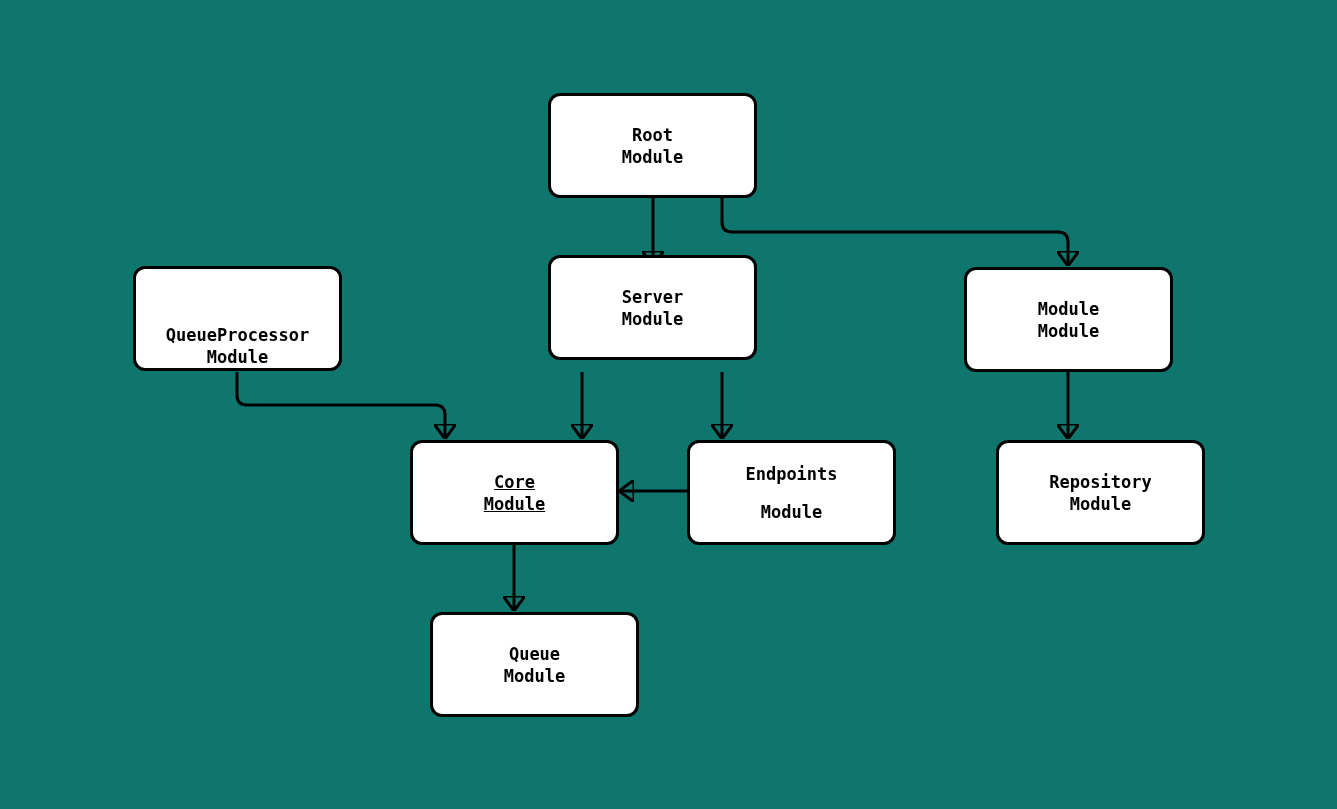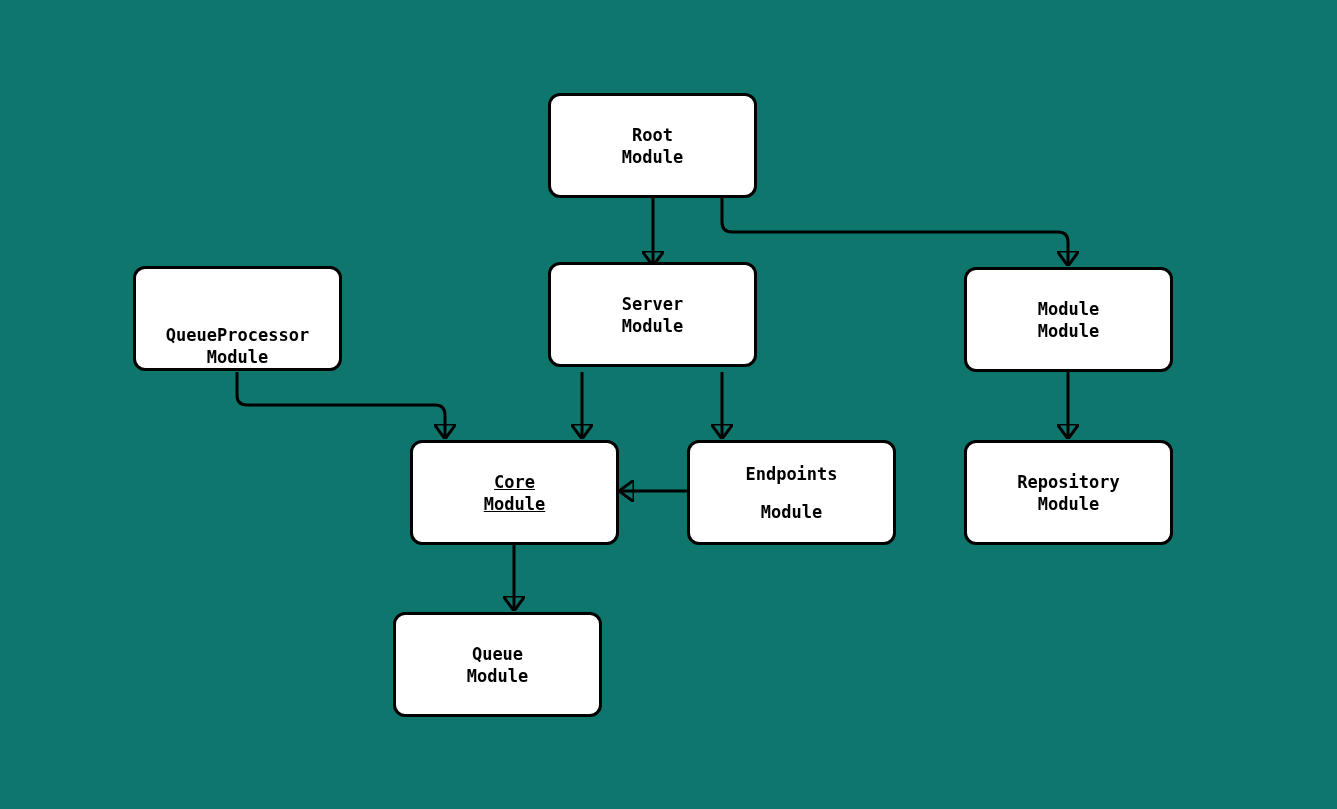--- a/index.html
+++ b/index.html
@@ -67,21 +67,21 @@
     <path d="M 687 491 L 620 491" marker-end="url(#arrow)"></path>
     <path d="M 1068 372 L 1068 438" marker-end="url(#arrow)"></path>
     <path d="M 514 543 L 514 610" marker-end="url(#arrow)"></path>
   </svg>
 
   <div class="node" style="left:548px; top:93px;">
     <span>Root</span>
     <span>Module</span>
   </div>
 
-  <div class="node" style="left:548px; top:262px;">
+  <div class="node" style="left:548px; top:255px;">
     <span>Server</span>
     <span>Module</span>
   </div>
 
   <div class="node" style="left:133px; top:266px;justify-content:flex-end;">
     <span>QueueProcessor</span>
     <span>Module</span>
   </div>
 
   <div class="node" style="left:964px; top:267px;">
@@ -92,23 +92,23 @@
   <div class="node" style="left:410px; top:440px;text-decoration:underline;">
     <span>Core</span>
     <span>Module</span>
   </div>
 
   <div class="node" style="left:687px; top:440px;gap:16px;">
     <span>Endpoints</span>
     <span>Module</span>
   </div>
 
-  <div class="node" style="left:964px; top:440px;">
+  <div class="node" style="left:996px; top:440px;">
     <span>Repository</span>
     <span>Module</span>
   </div>
 
-  <div class="node" style="left:393px; top:612px;">
+  <div class="node" style="left:430px; top:612px;">
     <span>Queue</span>
     <span>Module</span>
   </div>
 
 </div>
 
 </body></html>

